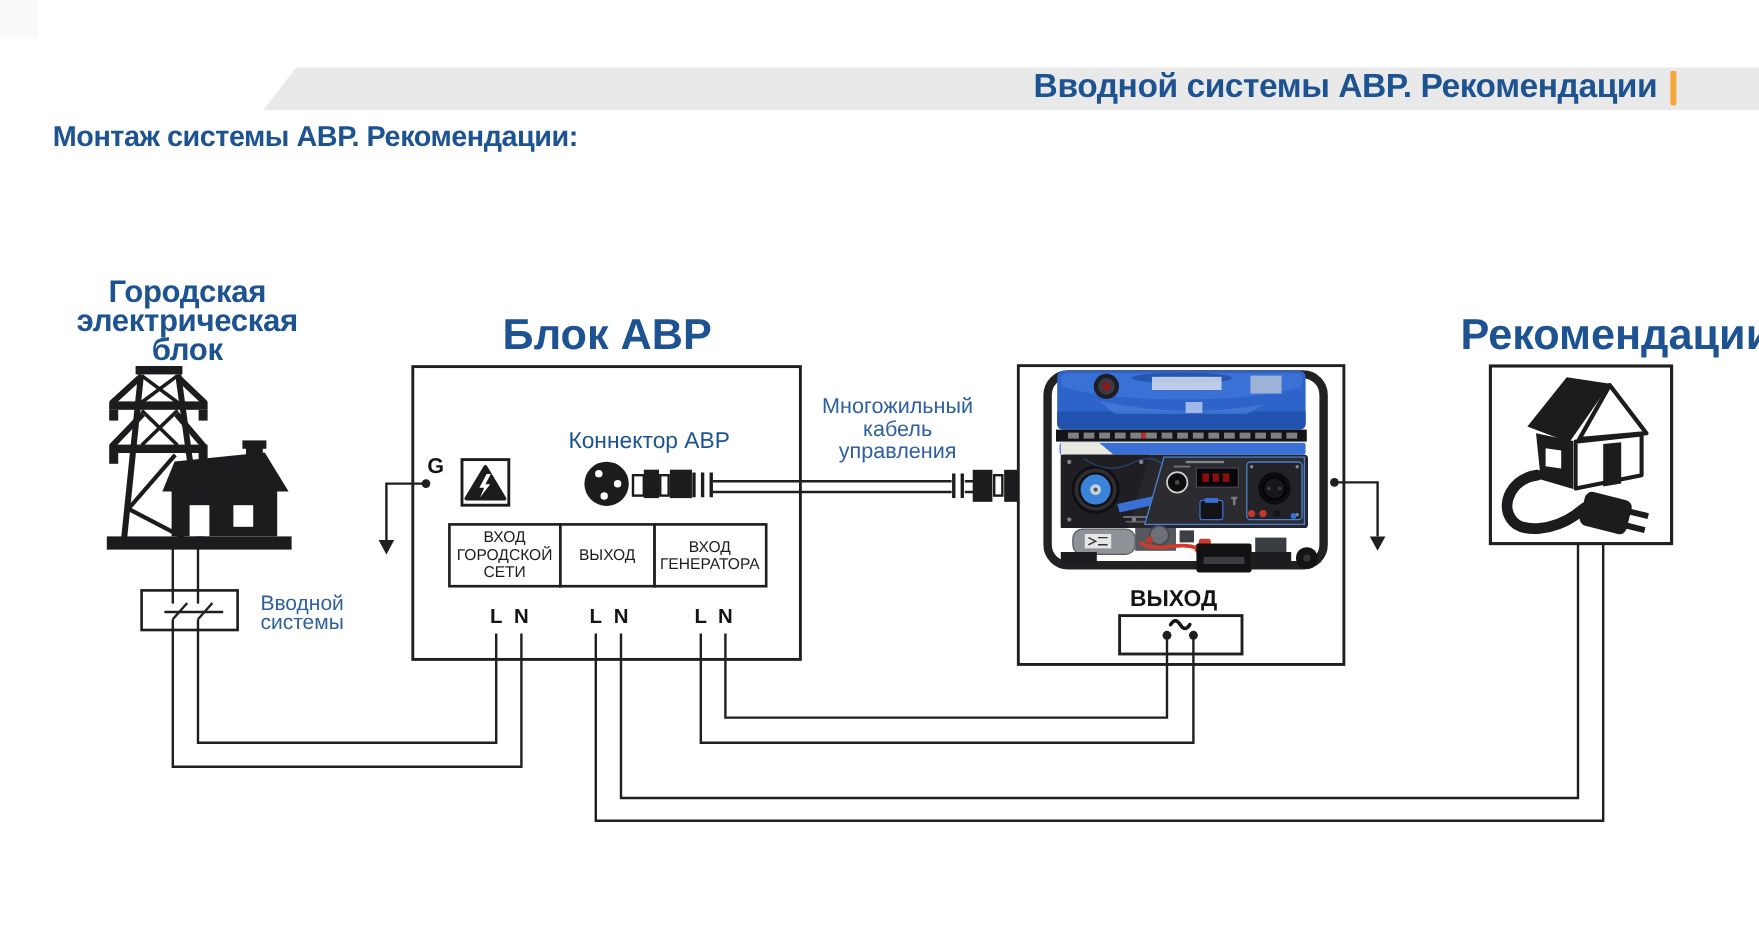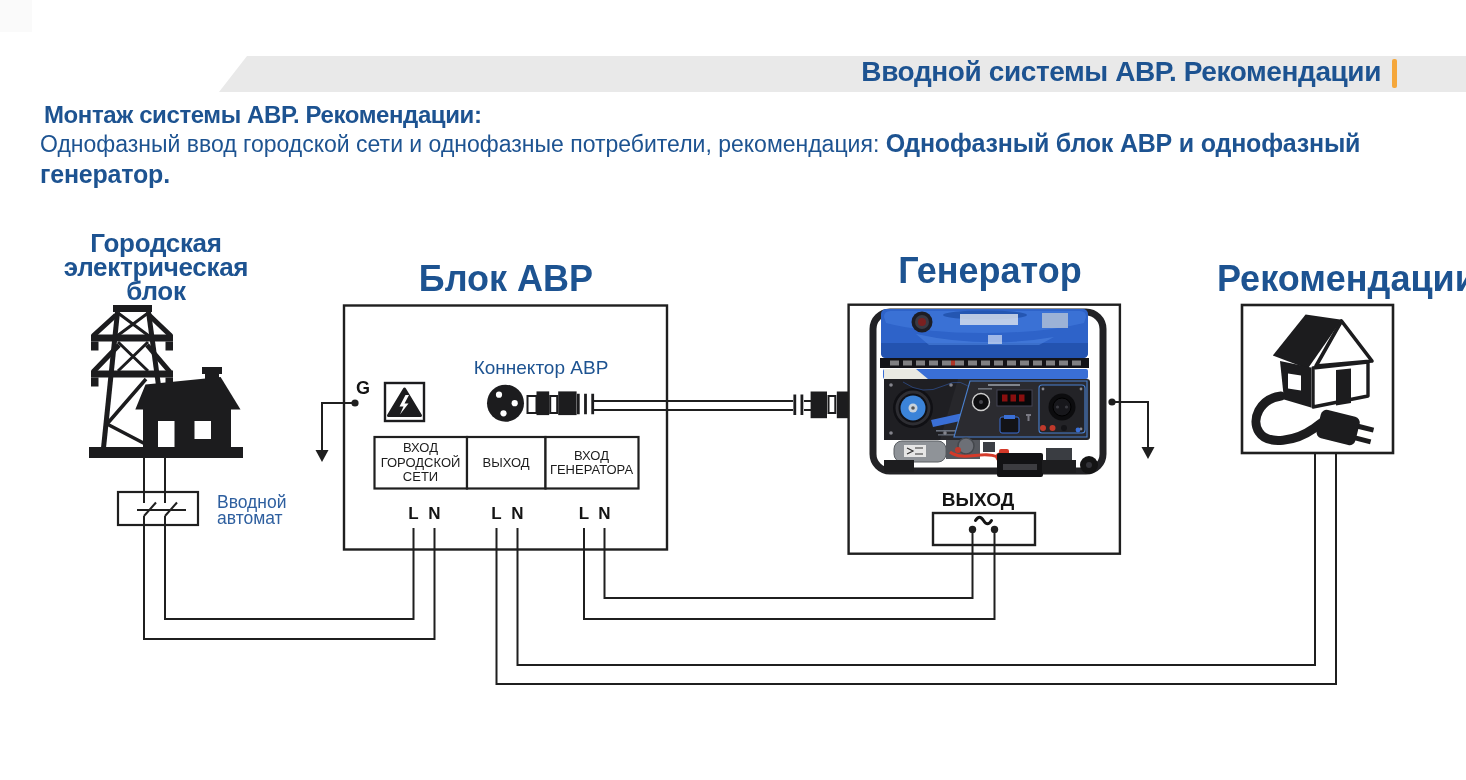--- a/index.html
+++ b/index.html
@@ -57,21 +57,20 @@
 <body>
 
 <div id="stage">
 
   <div class="corner-ghost"></div>
   <div class="banner"></div>
   <div class="banner-title">Вводной системы АВР. Рекомендации</div>
   <div class="banner-accent"></div>
 
   <h1 class="page-title">Монтаж системы АВР. Рекомендации:</h1>
-  <p class="intro"><span>Однофазный ввод городской сети и однофазные потребители, рекомендация: </span><strong>Однофазный блок АВР и однофазный генератор.</strong></p>
 
   <svg width="1466" height="780" viewBox="0 0 1466 780">
 
     <g fill="#1c1c1e" stroke="none">
 
       <g stroke="#1c1c1e" fill="none">
         <path d="M117.5,312 L103.5,448" stroke-width="5"></path>
         <path d="M148.5,312 L167,448" stroke-width="5"></path>
         <path d="M118,313 L149,336 M148,313 L117,336" stroke-width="3"></path>
         <path d="M118,342 L148,371 M148,342 L118,371" stroke-width="3"></path>
@@ -314,33 +313,35 @@
 
       <path d="M584,528 L584,619 L994.5,619 L994.5,529"></path>
       <path d="M604.5,528 L604.5,598 L972.5,598 L972.5,529"></path>
     </g>
   </svg>
 
   <div class="lbl c pre city-label">Городская
 электрическая
 блок</div>
   <div class="lbl pre breaker-label">Вводной
-автомат</div>
+системы</div>
   <div class="lbl box-title ats-title">Блок АВР</div>
   <div class="lbl connector-label">Коннектор АВР</div>
   <div class="g-label">G</div>
   <div class="port port1 pre">ВХОД
 ГОРОДСКОЙ
 СЕТИ</div>
   <div class="port port2 pre">ВЫХОД</div>
   <div class="port port3 pre">ВХОД
 ГЕНЕРАТОРА</div>
   <div class="term" style="left:402.5px">L</div>
   <div class="term" style="left:423.5px">N</div>
   <div class="term" style="left:485.5px">L</div>
   <div class="term" style="left:506.5px">N</div>
   <div class="term" style="left:573px">L</div>
   <div class="term" style="left:593.5px">N</div>
-  <div class="lbl box-title gen-title">Генератор</div>
+  <div class="lbl c pre cable-label">Многожильный
+кабель
+управления</div>
   <div class="out-label">ВЫХОД</div>
   <div class="lbl box-title cons-title">Рекомендации</div>
 
 </div>
 
 </body></html>

